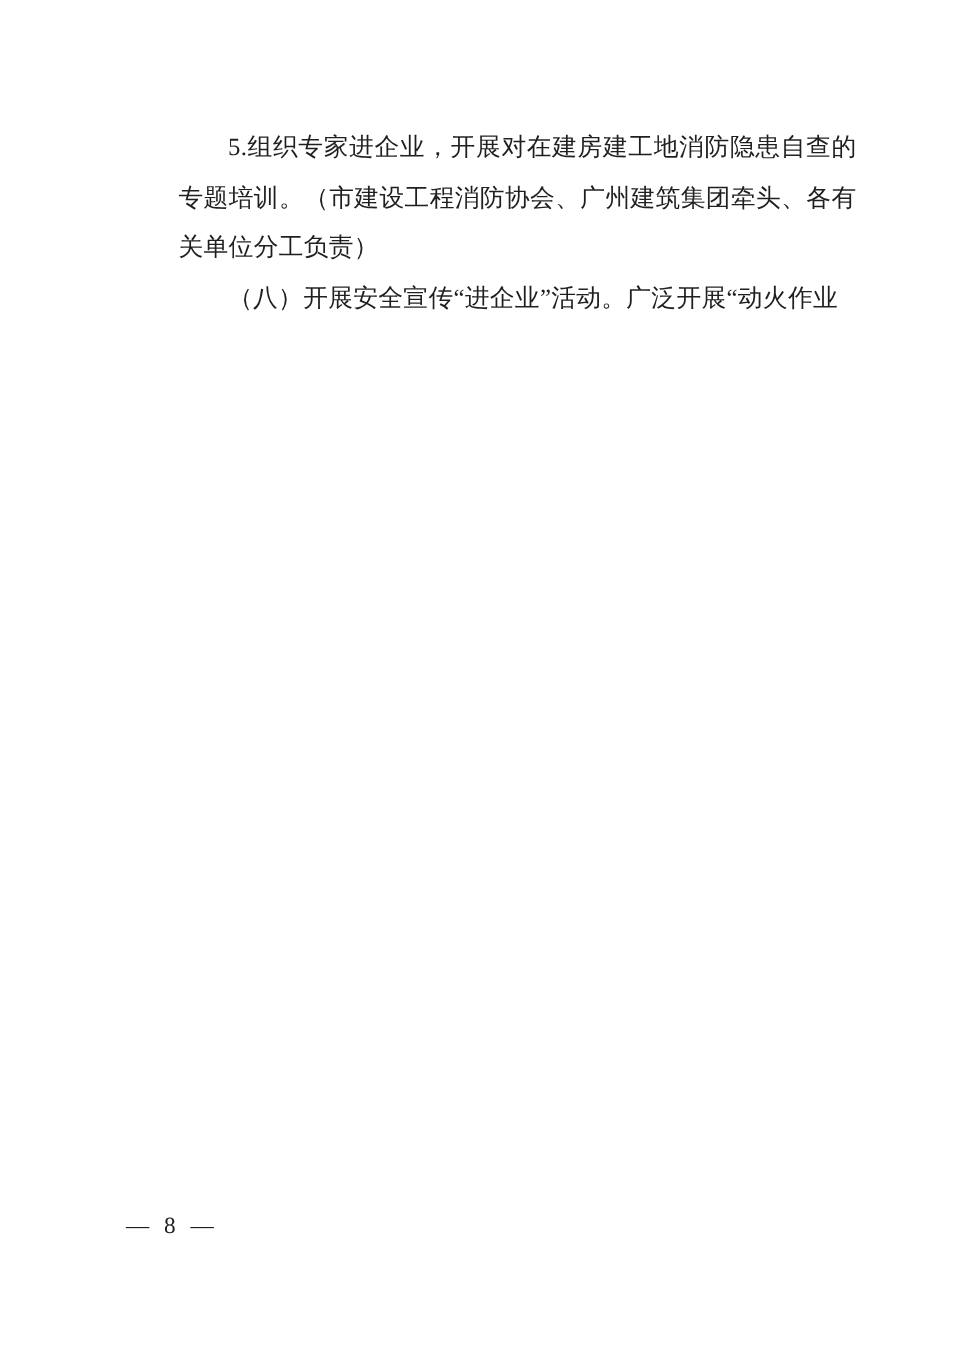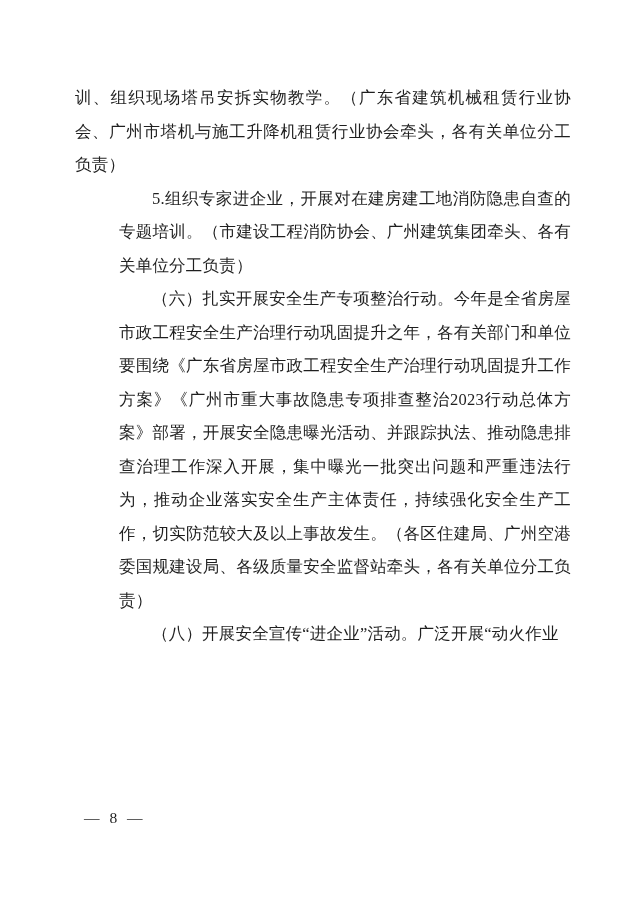--- a/index.html
+++ b/index.html
@@ -48,19 +48,17 @@
     color: #1f1f1f;
     letter-spacing: 3px;
     font-family: "Liberation Serif", "DejaVu Serif", serif;
   }
 </style>
 </head>
 <body>
 
 <div class="page">
   <div class="content">
-      <p class="para continuation">训、组织现场塔吊安拆实物教学。（广东省建筑机械租赁行业协会、广州市塔机与施工升降机租赁行业协会牵头，各有关单位分工负责）</p>
       <p class="para indent">5.组织专家进企业，开展对在建房建工地消防隐患自查的专题培训。（市建设工程消防协会、广州建筑集团牵头、各有关单位分工负责）</p>
-      <p class="para indent">（六）扎实开展安全生产专项整治行动。今年是全省房屋市政工程安全生产治理行动巩固提升之年，各有关部门和单位要围绕《广东省房屋市政工程安全生产治理行动巩固提升工作方案》《广州市重大事故隐患专项排查整治2023行动总体方案》部署，开展安全隐患曝光活动、并跟踪执法、推动隐患排查治理工作深入开展，集中曝光一批突出问题和严重违法行为，推动企业落实安全生产主体责任，持续强化安全生产工作，切实防范较大及以上事故发生。（各区住建局、广州空港委国规建设局、各级质量安全监督站牵头，各有关单位分工负责）</p>
       <p class="para indent">（八）开展安全宣传“进企业”活动。广泛开展“动火作业</p>
     </div>
   <div class="footer">— 8 —</div>
 </div>
 
 </body></html>

